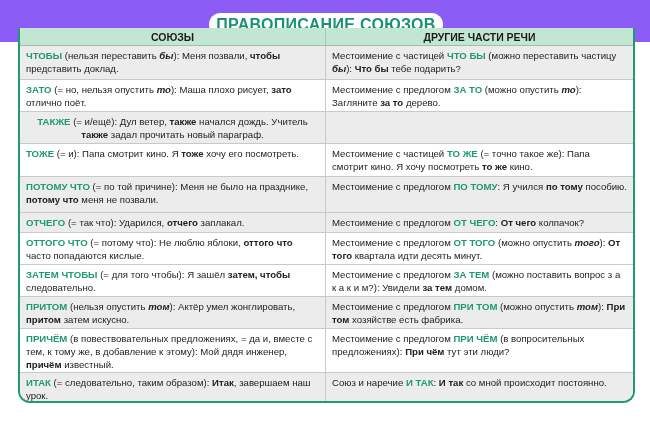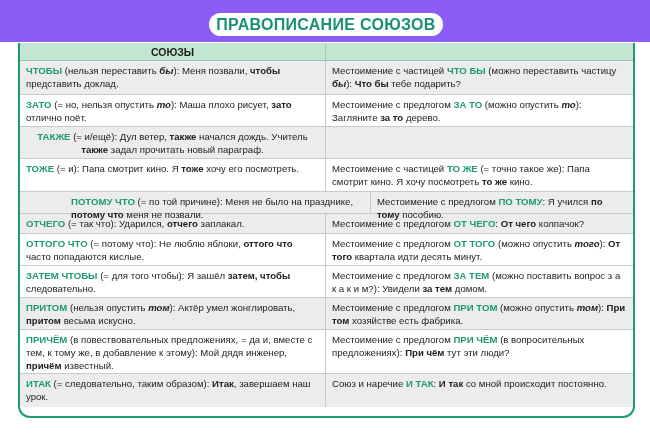--- a/index.html
+++ b/index.html
@@ -12,21 +12,21 @@
     position: absolute; left: 0; top: 0; width: 650px; height: 42px;
     background: #8b5cf6;
   }
   .title-pill {
     position: absolute; left: 209px; top: 13px; width: 234px; height: 23px;
     background: #ffffff; border-radius: 12px;
     display: flex; align-items: center; justify-content: center;
     color: #1a9272; font-weight: bold; font-size: 16px; letter-spacing: 0.3px;
   }
   .table-wrap {
-    position: absolute; left: 18px; top: 43px; width: 617px; height: 375px;
+    position: absolute; left: 18px; top: 28px; width: 617px; height: 375px;
     border: 2px solid #1f9a76; border-top: none;
     border-radius: 0 0 12px 12px; overflow: hidden; box-sizing: border-box;
     background: #fff;
   }
   .row { display: flex; box-sizing: border-box; border-bottom: 1px solid #c9c9c9; }
   .row:last-child { border-bottom: none; }
   .row.gray { background: #ececec; }
   .row.white { background: #ffffff; }
   .row.header { background: #c3e6d2; height: 18px; border-bottom: 1px solid #9fbfae; }
   .cell {
@@ -47,55 +47,56 @@
 </head>
 <body>
 
 <div class="top-band">
   <div class="title-pill">ПРАВОПИСАНИЕ СОЮЗОВ</div>
 </div>
 
 <div class="table-wrap">
   <div class="row header">
     <div class="cell left">СОЮЗЫ</div>
+    <div class="cell right">ДРУГИЕ ЧАСТИ РЕЧИ</div>
   </div>
   <div id="rows">
       <div class="row gray" style="height: 34px;">
         <div class="cell left"><span class="kw">ЧТОБЫ</span><span> (нельзя переставить </span><span class="bi">бы</span><span>): Меня позвали, </span><span class="b">чтобы</span><span> представить доклад.</span></div>
         <div class="cell right"><span>Местоимение с частицей </span><span class="kw">ЧТО БЫ</span><span> (можно переставить частицу </span><span class="bi">бы</span><span>): </span><span class="b">Что бы</span><span> тебе подарить?</span></div>
       </div>
       <div class="row white" style="height: 32px;">
         <div class="cell left"><span class="kw">ЗАТО</span><span> (= но, нельзя опустить </span><span class="bi">то</span><span>): Маша плохо рисует, </span><span class="b">зато</span><span> отлично поёт.</span></div>
         <div class="cell right"><span>Местоимение с предлогом </span><span class="kw">ЗА ТО</span><span> (можно опустить </span><span class="bi">то</span><span>): Загляните </span><span class="b">за то</span><span> дерево.</span></div>
       </div>
       <div class="row gray" style="height: 32px; text-align: center;">
         <div class="cell left"><span class="kw">ТАКЖЕ</span><span> (= и/ещё): Дул ветер, </span><span class="b">также</span><span> начался дождь. Учитель </span><span class="b">также</span><span> задал прочитать новый параграф.</span></div>
       </div>
       <div class="row white" style="height: 33px;">
         <div class="cell left"><span class="kw">ТОЖЕ</span><span> (= и): Папа смотрит кино. Я </span><span class="b">тоже</span><span> хочу его посмотреть.</span></div>
         <div class="cell right"><span>Местоимение с частицей </span><span class="kw">ТО ЖЕ</span><span> (= точно такое же): Папа смотрит кино. Я хочу посмотреть </span><span class="b">то же</span><span> кино.</span></div>
       </div>
-      <div class="row gray" style="height: 22px; padding-left: 45px;">
+      <div class="row gray" style="height: 36px;">
         <div class="cell left"><span class="kw">ПОТОМУ ЧТО</span><span> (= по той причине): Меня не было на празднике, </span><span class="b">потому что</span><span> меня не позвали.</span></div>
         <div class="cell right"><span>Местоимение с предлогом </span><span class="kw">ПО ТОМУ</span><span>: Я учился </span><span class="b">по тому</span><span> пособию.</span></div>
       </div>
       <div class="row gray" style="height: 20px;">
         <div class="cell left"><span class="kw">ОТЧЕГО</span><span> (= так что): Ударился, </span><span class="b">отчего</span><span> заплакал.</span></div>
         <div class="cell right"><span>Местоимение с предлогом </span><span class="kw">ОТ ЧЕГО</span><span>: </span><span class="b">От чего</span><span> колпачок?</span></div>
       </div>
       <div class="row white" style="height: 32px;">
         <div class="cell left"><span class="kw">ОТТОГО ЧТО</span><span> (= потому что): Не люблю яблоки, </span><span class="b">оттого что</span><span> часто попадаются кислые.</span></div>
         <div class="cell right"><span>Местоимение с предлогом </span><span class="kw">ОТ ТОГО</span><span> (можно опустить </span><span class="bi">того</span><span>): </span><span class="b">От того</span><span> квартала идти десять минут.</span></div>
       </div>
       <div class="row white" style="height: 32px;">
         <div class="cell left"><span class="kw">ЗАТЕМ ЧТОБЫ</span><span> (= для того чтобы): Я зашёл </span><span class="b">затем, чтобы</span><span> следовательно.</span></div>
         <div class="cell right"><span>Местоимение с предлогом </span><span class="kw">ЗА ТЕМ</span><span> (можно поставить вопрос з а  к а к и м?): Увидели </span><span class="b">за тем</span><span> домом.</span></div>
       </div>
       <div class="row gray" style="height: 32px;">
-        <div class="cell left"><span class="kw">ПРИТОМ</span><span> (нельзя опустить </span><span class="bi">том</span><span>): Актёр умел жонглировать, </span><span class="b">притом</span><span> весьма искусно.</span></div>
+        <div class="cell left"><span class="kw">ПРИТОМ</span><span> (нельзя опустить </span><span class="bi">том</span><span>): Актёр умел жонглировать, </span><span class="b">притом</span><span> затем искусно.</span></div>
         <div class="cell right"><span>Местоимение с предлогом </span><span class="kw">ПРИ ТОМ</span><span> (можно опустить </span><span class="bi">том</span><span>): </span><span class="b">При том</span><span> хозяйстве есть фабрика.</span></div>
       </div>
       <div class="row white" style="height: 44px;">
         <div class="cell left"><span class="kw">ПРИЧЁМ</span><span> (в повествовательных предложениях, = да и, вместе с тем, к тому же, в добавление к этому): Мой дядя инженер, </span><span class="b">причём</span><span> известный.</span></div>
         <div class="cell right"><span>Местоимение с предлогом </span><span class="kw">ПРИ ЧЁМ</span><span> (в вопросительных предложениях): </span><span class="b">При чём</span><span> тут эти люди?</span></div>
       </div>
       <div class="row gray" style="height: 33px;">
         <div class="cell left"><span class="kw">ИТАК</span><span> (= следовательно, таким образом): </span><span class="b">Итак</span><span>, завершаем наш урок.</span></div>
         <div class="cell right"><span>Союз и наречие </span><span class="kw">И ТАК</span><span>: </span><span class="b">И так</span><span> со мной происходит постоянно.</span></div>
       </div>

